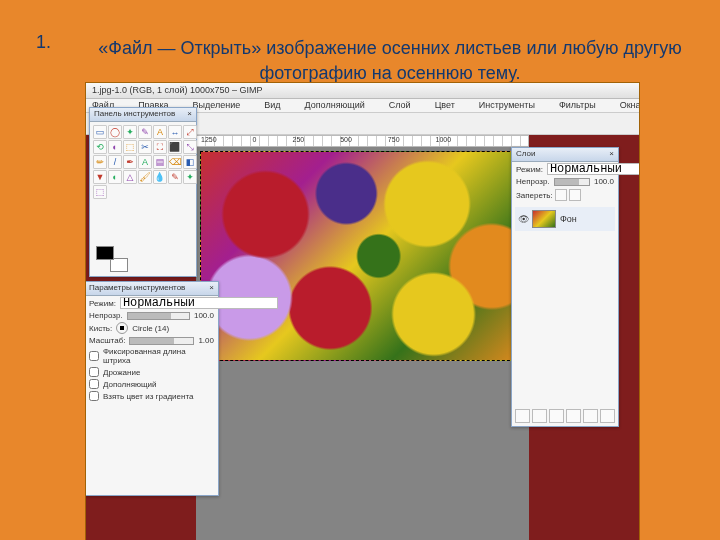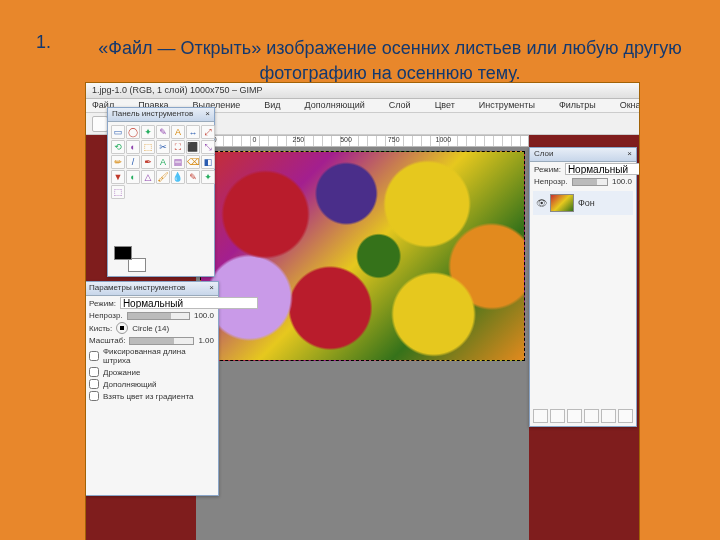--- a/index.html
+++ b/index.html
@@ -110,21 +110,21 @@
   .statusbar {
     position: absolute;
     bottom: 0; left: 0; right: 0;
     height: 12px;
     background: #f0f0f0;
     border-top: 1px solid #bbb;
   }
   
   .toolbox {
     position: absolute;
-    top: 24px; left: 21px;
+    top: 24px; left: 3px;
     width: 108px; height: 170px;
     background: #f6f6f6;
     border: 1px solid #8aa5c7;
     box-shadow: 0 1px 3px rgba(0,0,0,0.3);
   }
   .toolbox-title {
     height: 14px;
     background: linear-gradient(#e8eef7,#c7d6ea);
     font-size: 8px;
     padding: 1px 4px;
@@ -167,39 +167,40 @@
   .opt-row {
     display: flex;
     align-items: center;
     gap: 4px;
     padding: 1px 4px;
     font-size: 8px;
   }
   .opt-row input[type=text] {
     flex: 1;
     height: 12px;
-    font-size: 10px;
+    font-size: 12px;
     border: 1px solid #bbb;
     padding: 0 2px;
+    font-family: Liberation Mono, monospace;
   }
   .opt-row .slider {
     flex: 1; height: 8px;
     background: linear-gradient(90deg,#bbb 0 70%, #eee 70%);
     border: 1px solid #999;
   }
   .opt-row input[type=checkbox]{width:10px;height:10px}
   .swatch {
     width: 12px; height: 12px; border-radius: 50%;
     background: radial-gradient(circle,#000 0 30%, transparent 31%);
     border: 1px solid #999;
   }
   
   .layerswin {
     position: absolute;
-    top: 64px; right: 2px;
+    top: 64px; right: 20px;
     width: 108px; height: 280px;
     background: #f6f6f6;
     border: 1px solid #8aa5c7;
     box-shadow: 0 1px 3px rgba(0,0,0,0.3);
   }
   .layer-item {
     display: flex;
     align-items: center;
     gap: 4px;
     padding: 3px;
@@ -355,20 +356,25 @@
     </div>
     <div class="opt-row">
       <span>Режим:</span>
       <input type="text" value="Нормальный" style="">
     </div>
     <div class="opt-row">
       <span>Непрозр.</span>
       <div class="slider"></div>
       <span>100.0</span>
     </div>
+    <div class="lock-row">
+      <span>Запереть:</span>
+      <div class="lockbtn"></div>
+      <div class="lockbtn"></div>
+    </div>
     <div class="layer-item">
       <span class="eye">👁</span>
       <div class="layer-thumb"></div>
       <span>Фон</span>
     </div>
     <div class="bottom-btns">
       <div></div>
       <div></div>
       <div></div>
       <div></div>

